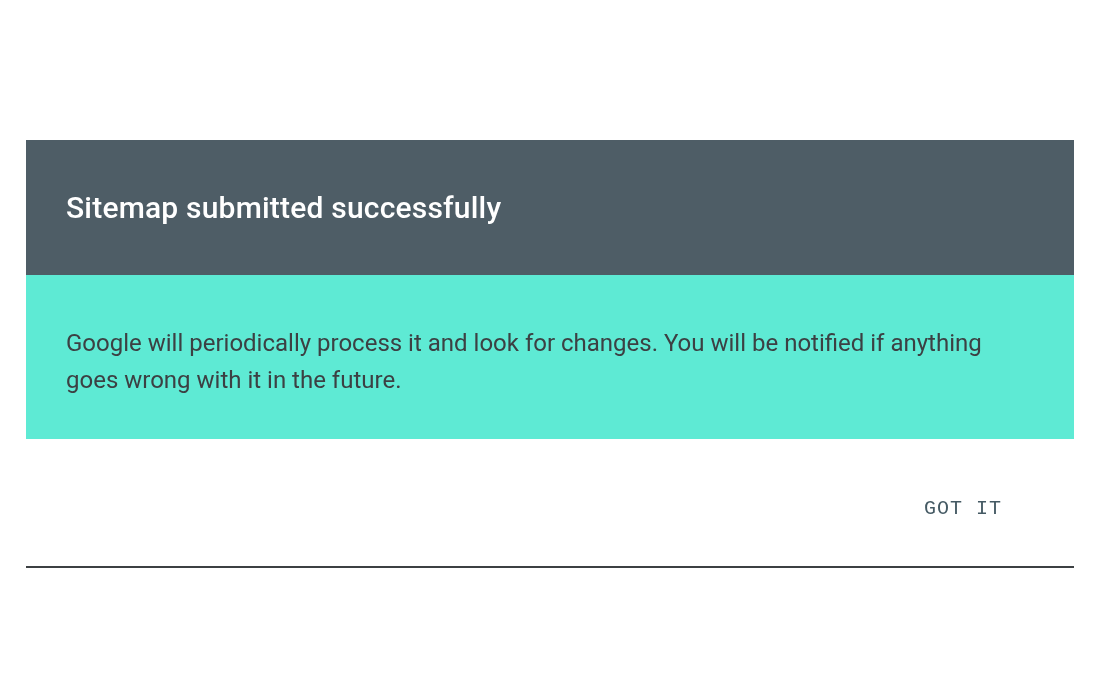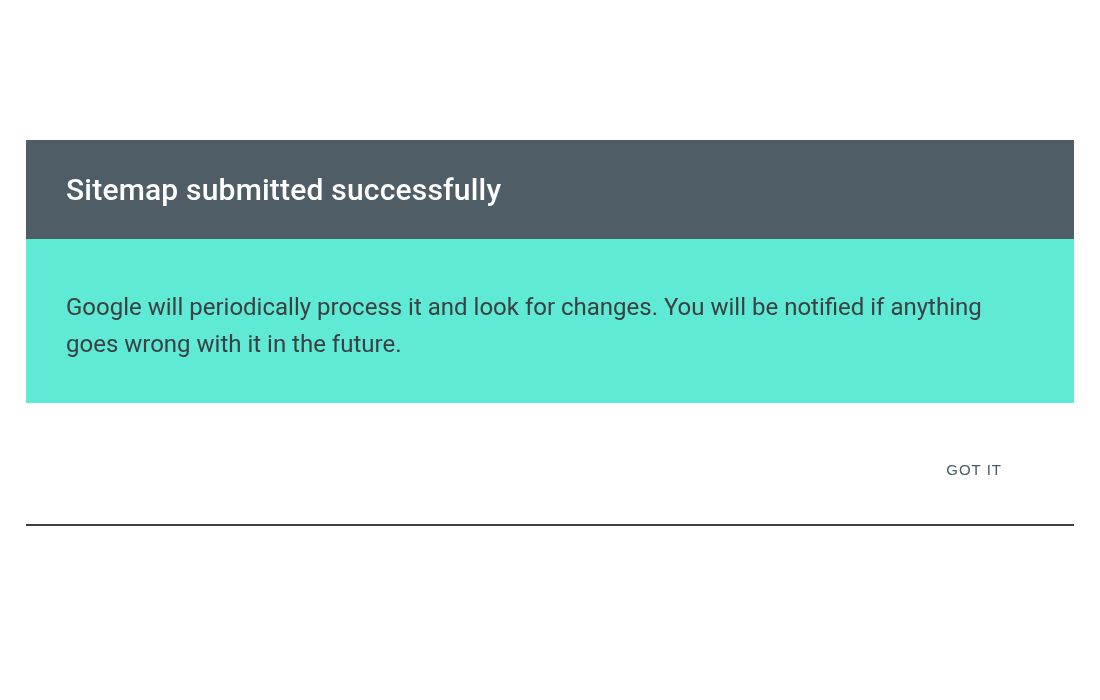--- a/index.html
+++ b/index.html
@@ -19,21 +19,21 @@
     }
     .dialog {
       width: 1048px;
       box-shadow: none;
       display: flex;
       flex-direction: column;
       border-bottom: 2px solid #3c4043;
     }
     .dialog-header {
       background: #4e5d66;
-      padding: 32px 40px;
+      padding: 50px 40px;
     }
     .dialog-title {
       color: #ffffff;
       font-size: 30px;
       font-weight: 500;
       letter-spacing: 0.2px;
     }
     .dialog-body {
       background: #5eead4;
       padding: 50px 40px 40px 40px;
@@ -47,27 +47,27 @@
     }
     .dialog-actions {
       display: flex;
       justify-content: flex-end;
       padding: 50px 60px 38px 40px;
     }
     .got-it-button {
       background: transparent;
       border: none;
       color: #455a64;
-      font-size: 15px;
+      font-size: 20px;
       font-weight: 500;
       letter-spacing: 1px;
       text-transform: uppercase;
       cursor: pointer;
       padding: 8px 12px;
-      font-family: Liberation Sans, sans-serif;
+      font-family: Liberation Mono, monospace;
     }
   </style>
 </head>
 <body>
 
 <div class="dialog">
   <div class="dialog-header">
     <h1 class="dialog-title">Sitemap submitted successfully</h1>
   </div>
   <div class="dialog-body">

